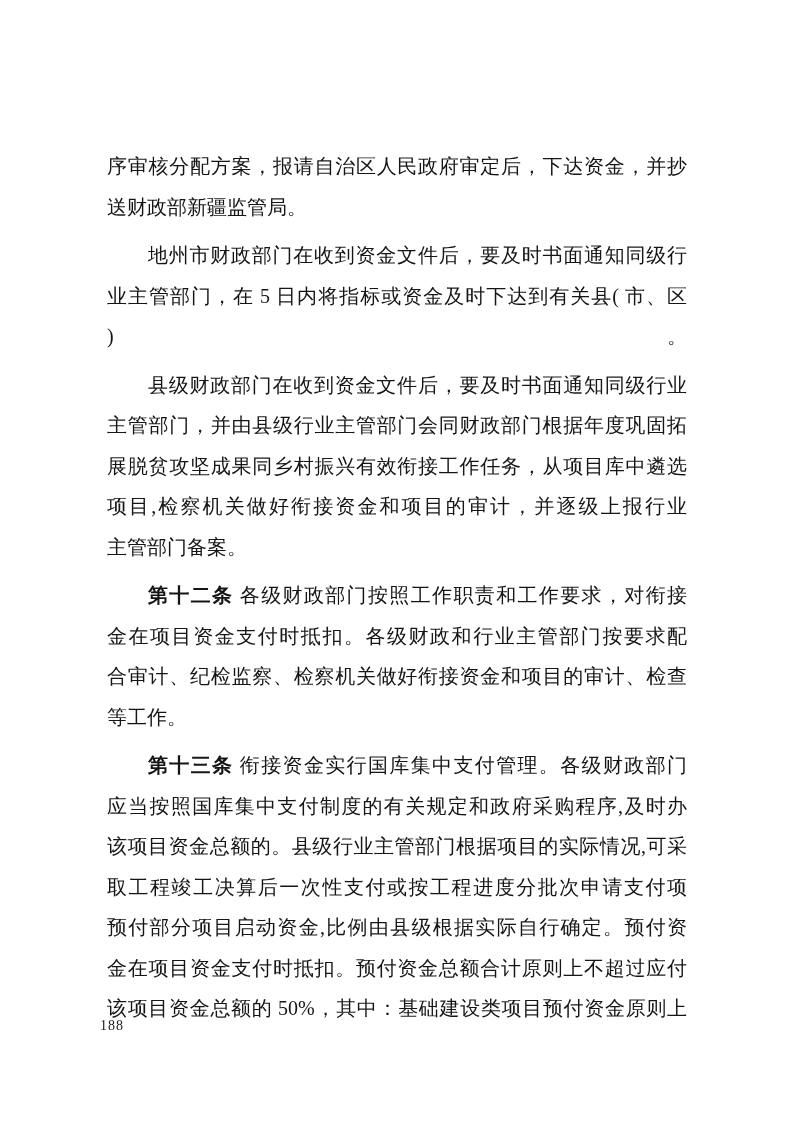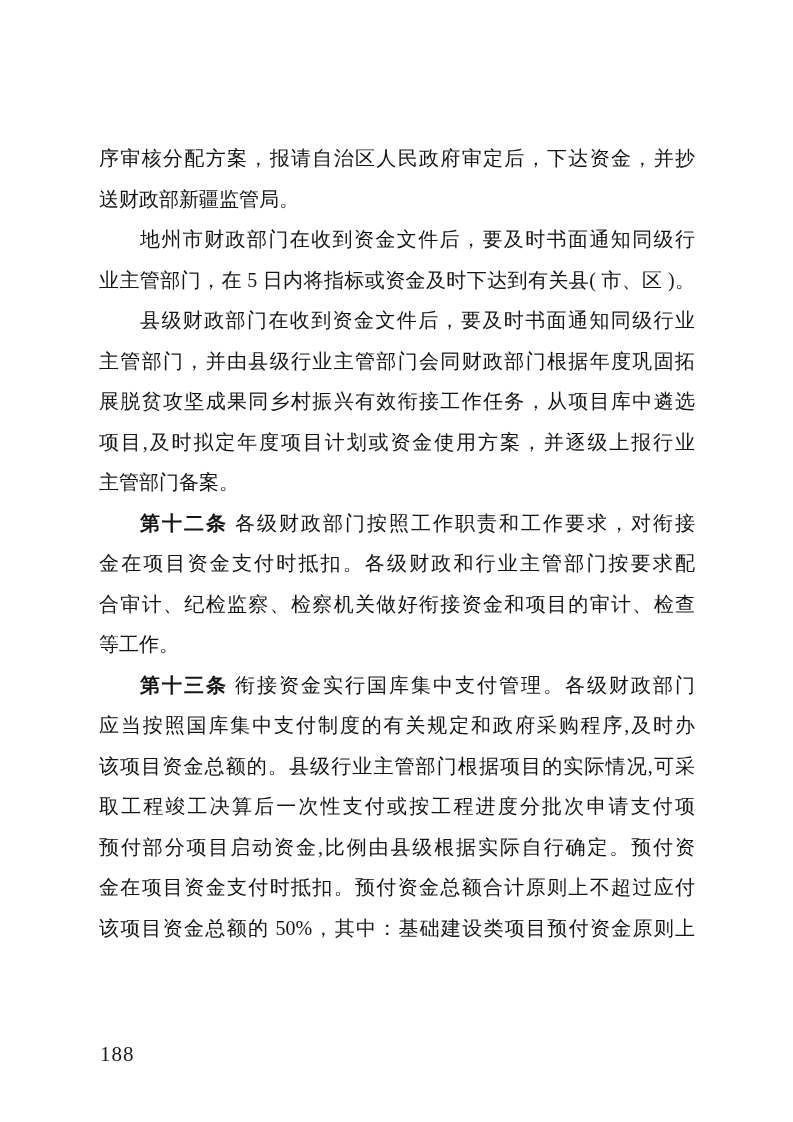--- a/index.html
+++ b/index.html
@@ -17,65 +17,64 @@
     color: #151515;
   }
   .body-text {
     position: absolute;
     left: 99px;
     top: 138px;
     width: 596px;
     font-size: 20px;
     line-height: 40.5px;
   }
-  .para { margin: 0; }
+  .para { margin: 8px; }
   .line {
     text-align: justify;
     text-align-last: justify;
     text-justify: inter-character;
   }
   .line.short {
     text-align: right;
     text-align-last: left;
   }
   .line.indent {
     text-indent: 41px;
   }
   .line b {
     font-weight: bold;
   }
   .page-number {
     position: absolute;
     left: 100px;
     top: 1012px;
-    font-size: 21px;
+    font-size: 14px;
     line-height: 28px;
     letter-spacing: 1px;
     color: #1a1a1a;
-    margin-top: 28px;
   }
 </style>
 </head>
 <body>
 
 <div class="page">
   <div class="body-text">
       <div class="para">
         <div class="line">序审核分配方案，报请自治区人民政府审定后，下达资金，并抄</div>
         <div class="line short">送财政部新疆监管局。</div>
       </div>
       <div class="para">
         <div class="line indent">地州市财政部门在收到资金文件后，要及时书面通知同级行</div>
         <div class="line">业主管部门，在 5 日内将指标或资金及时下达到有关县( 市、区 )。</div>
       </div>
       <div class="para">
         <div class="line indent">县级财政部门在收到资金文件后，要及时书面通知同级行业</div>
         <div class="line">主管部门，并由县级行业主管部门会同财政部门根据年度巩固拓</div>
         <div class="line">展脱贫攻坚成果同乡村振兴有效衔接工作任务，从项目库中遴选</div>
-        <div class="line">项目,及时拟定年度项目计划或资金使用方案，并逐级上报行业</div>
+        <div class="line">项目,检察机关做好衔接资金和项目的审计，并逐级上报行业</div>
         <div class="line short">主管部门备案。</div>
       </div>
       <div class="para">
         <div class="line indent"><b>第十二条</b> 各级财政部门按照工作职责和工作要求，对衔接</div>
         <div class="line">金在项目资金支付时抵扣。各级财政和行业主管部门按要求配</div>
         <div class="line">合审计、纪检监察、检察机关做好衔接资金和项目的审计、检查</div>
         <div class="line short">等工作。</div>
       </div>
       <div class="para">
         <div class="line indent"><b>第十三条</b> 衔接资金实行国库集中支付管理。各级财政部门</div>

